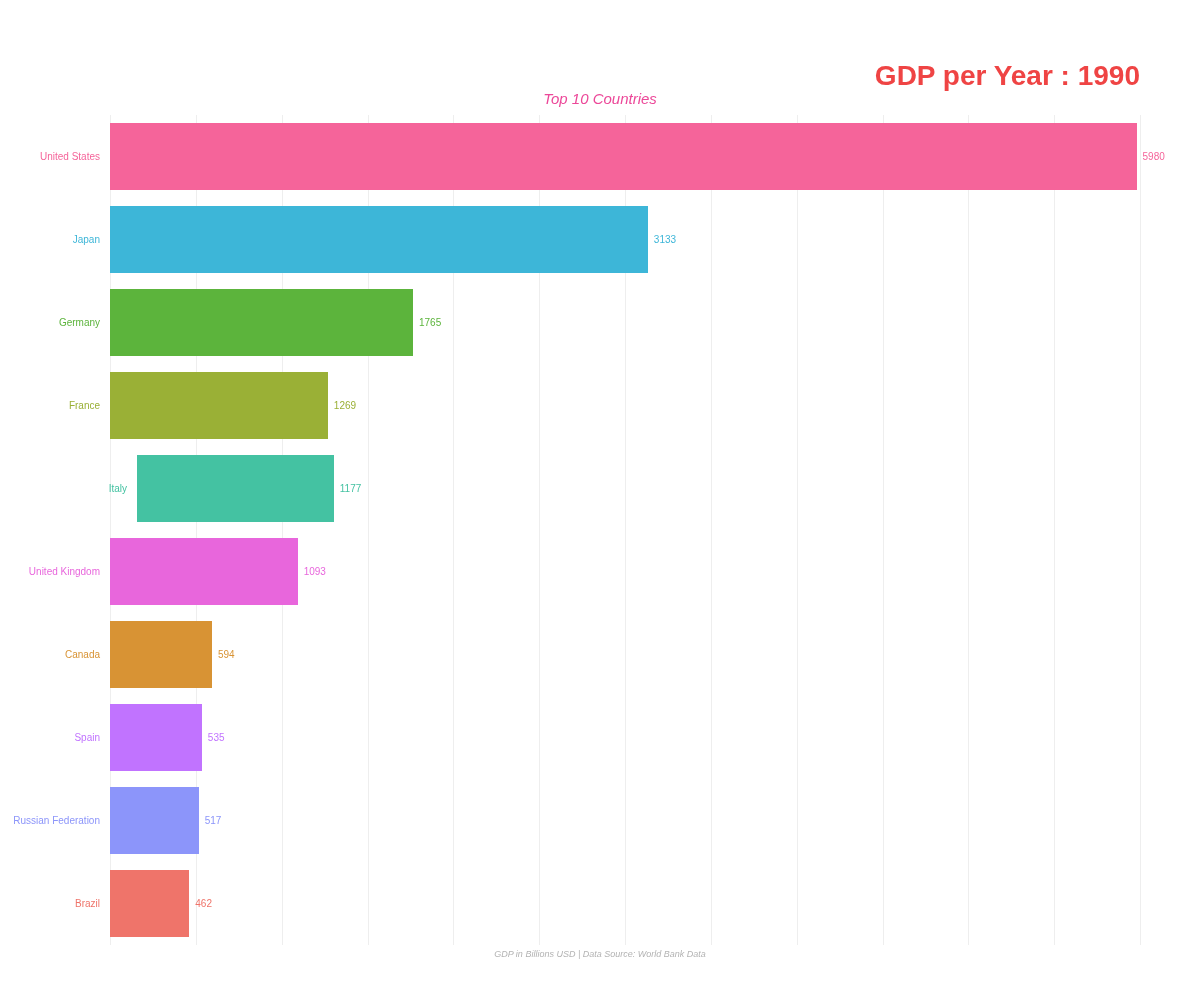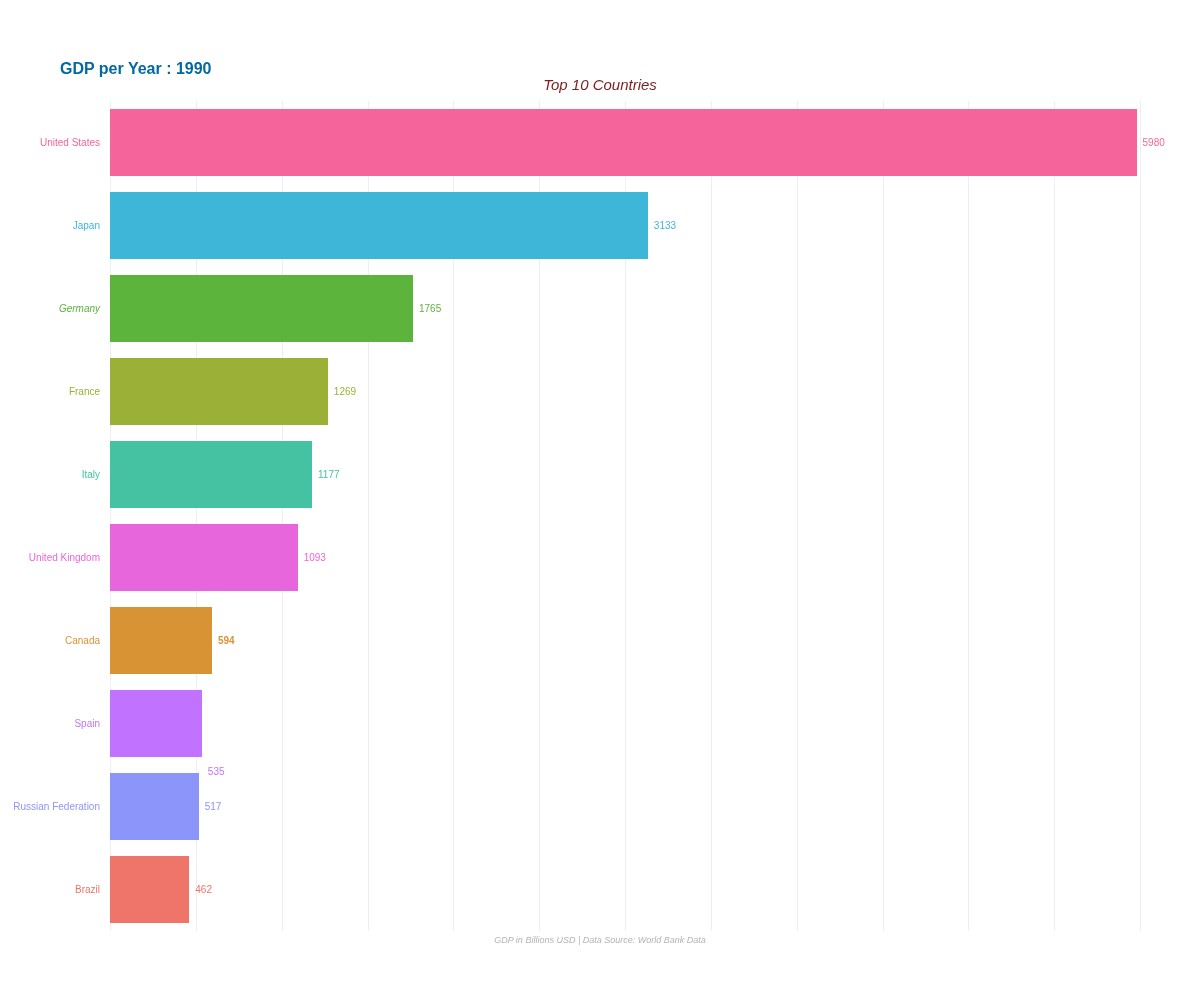--- a/index.html
+++ b/index.html
@@ -9,30 +9,30 @@
     width: 1200px;
     height: 1000px;
     position: relative;
   }
   .chart-container {
     position: absolute;
     left: 0; top: 0; right: 0; bottom: 0;
     padding: 60px 60px 60px 60px;
   }
   .title {
-    text-align: left;
-    font-size: 16px;
+    text-align: right;
+    font-size: 28px;
     font-weight: 600;
-    color: #0369a1;
+    color: #ef4444;
   }
   .subtitle {
     text-align: center;
     font-size: 15px;
     font-style: italic;
-    color: #7f1d1d;
+    color: #ec4899;
     margin-top: -2px;
   }
   .plot-area {
     position: relative;
     margin-top: 8px;
     margin-left: 50px;
     height: 830px;
   }
   .grid {
     position: absolute;
@@ -115,53 +115,53 @@
             <div class="bar-value" style="color: rgb(245, 100, 154);">5980</div>
           </div>
         </div>
         <div class="bar-row" style="top: 11%; height: 8%;">
           <div class="bar-label" style="color: rgb(61, 182, 216);">Japan</div>
           <div class="bar" style="width: 52.2167%; background: rgb(61, 182, 216);">
             <div class="bar-value" style="color: rgb(61, 182, 216);">3133</div>
           </div>
         </div>
         <div class="bar-row" style="top: 21%; height: 8%;">
-          <div class="bar-label" style="color: rgb(92, 180, 60); font-style: italic;">Germany</div>
+          <div class="bar-label" style="color: rgb(92, 180, 60);">Germany</div>
           <div class="bar" style="width: 29.4167%; background: rgb(92, 180, 60);">
             <div class="bar-value" style="color: rgb(92, 180, 60);">1765</div>
           </div>
         </div>
         <div class="bar-row" style="top: 31%; height: 8%;">
           <div class="bar-label" style="color: rgb(154, 176, 54);">France</div>
           <div class="bar" style="width: 21.15%; background: rgb(154, 176, 54);">
             <div class="bar-value" style="color: rgb(154, 176, 54); text-align: right;">1269</div>
           </div>
         </div>
-        <div class="bar-row" style="top: 41%; height: 8%;">
+        <div class="bar-row" style="top: 41%; height: 8%; margin-left: 27px;">
           <div class="bar-label" style="color: rgb(68, 194, 162);">Italy</div>
           <div class="bar" style="width: 19.6167%; background: rgb(68, 194, 162);">
             <div class="bar-value" style="color: rgb(68, 194, 162);">1177</div>
           </div>
         </div>
         <div class="bar-row" style="top: 51%; height: 8%; padding-left: 24px;">
           <div class="bar-label" style="color: rgb(232, 102, 220);">United Kingdom</div>
           <div class="bar" style="width: 18.2167%; background: rgb(232, 102, 220);">
             <div class="bar-value" style="color: rgb(232, 102, 220);">1093</div>
           </div>
         </div>
         <div class="bar-row" style="top: 61%; height: 8%;">
           <div class="bar-label" style="color: rgb(216, 147, 52); margin-left: 47px;">Canada</div>
           <div class="bar" style="width: 9.9%; background: rgb(216, 147, 52);">
-            <div class="bar-value" style="color: rgb(216, 147, 52); font-weight: bold;">594</div>
+            <div class="bar-value" style="color: rgb(216, 147, 52);">594</div>
           </div>
         </div>
         <div class="bar-row" style="top: 71%; height: 8%;">
           <div class="bar-label" style="color: rgb(193, 115, 255);">Spain</div>
           <div class="bar" style="width: 8.91667%; background: rgb(193, 115, 255);">
-            <div class="bar-value" style="color: rgb(193, 115, 255); margin-top: 48px;">535</div>
+            <div class="bar-value" style="color: rgb(193, 115, 255);">535</div>
           </div>
         </div>
         <div class="bar-row" style="top: 81%; height: 8%;">
           <div class="bar-label" style="color: rgb(140, 149, 250);">Russian Federation</div>
           <div class="bar" style="width: 8.61667%; background: rgb(140, 149, 250);">
             <div class="bar-value" style="color: rgb(140, 149, 250);">517</div>
           </div>
         </div>
         <div class="bar-row" style="top: 91%; height: 8%;">
           <div class="bar-label" style="color: rgb(239, 116, 106);">Brazil</div>

